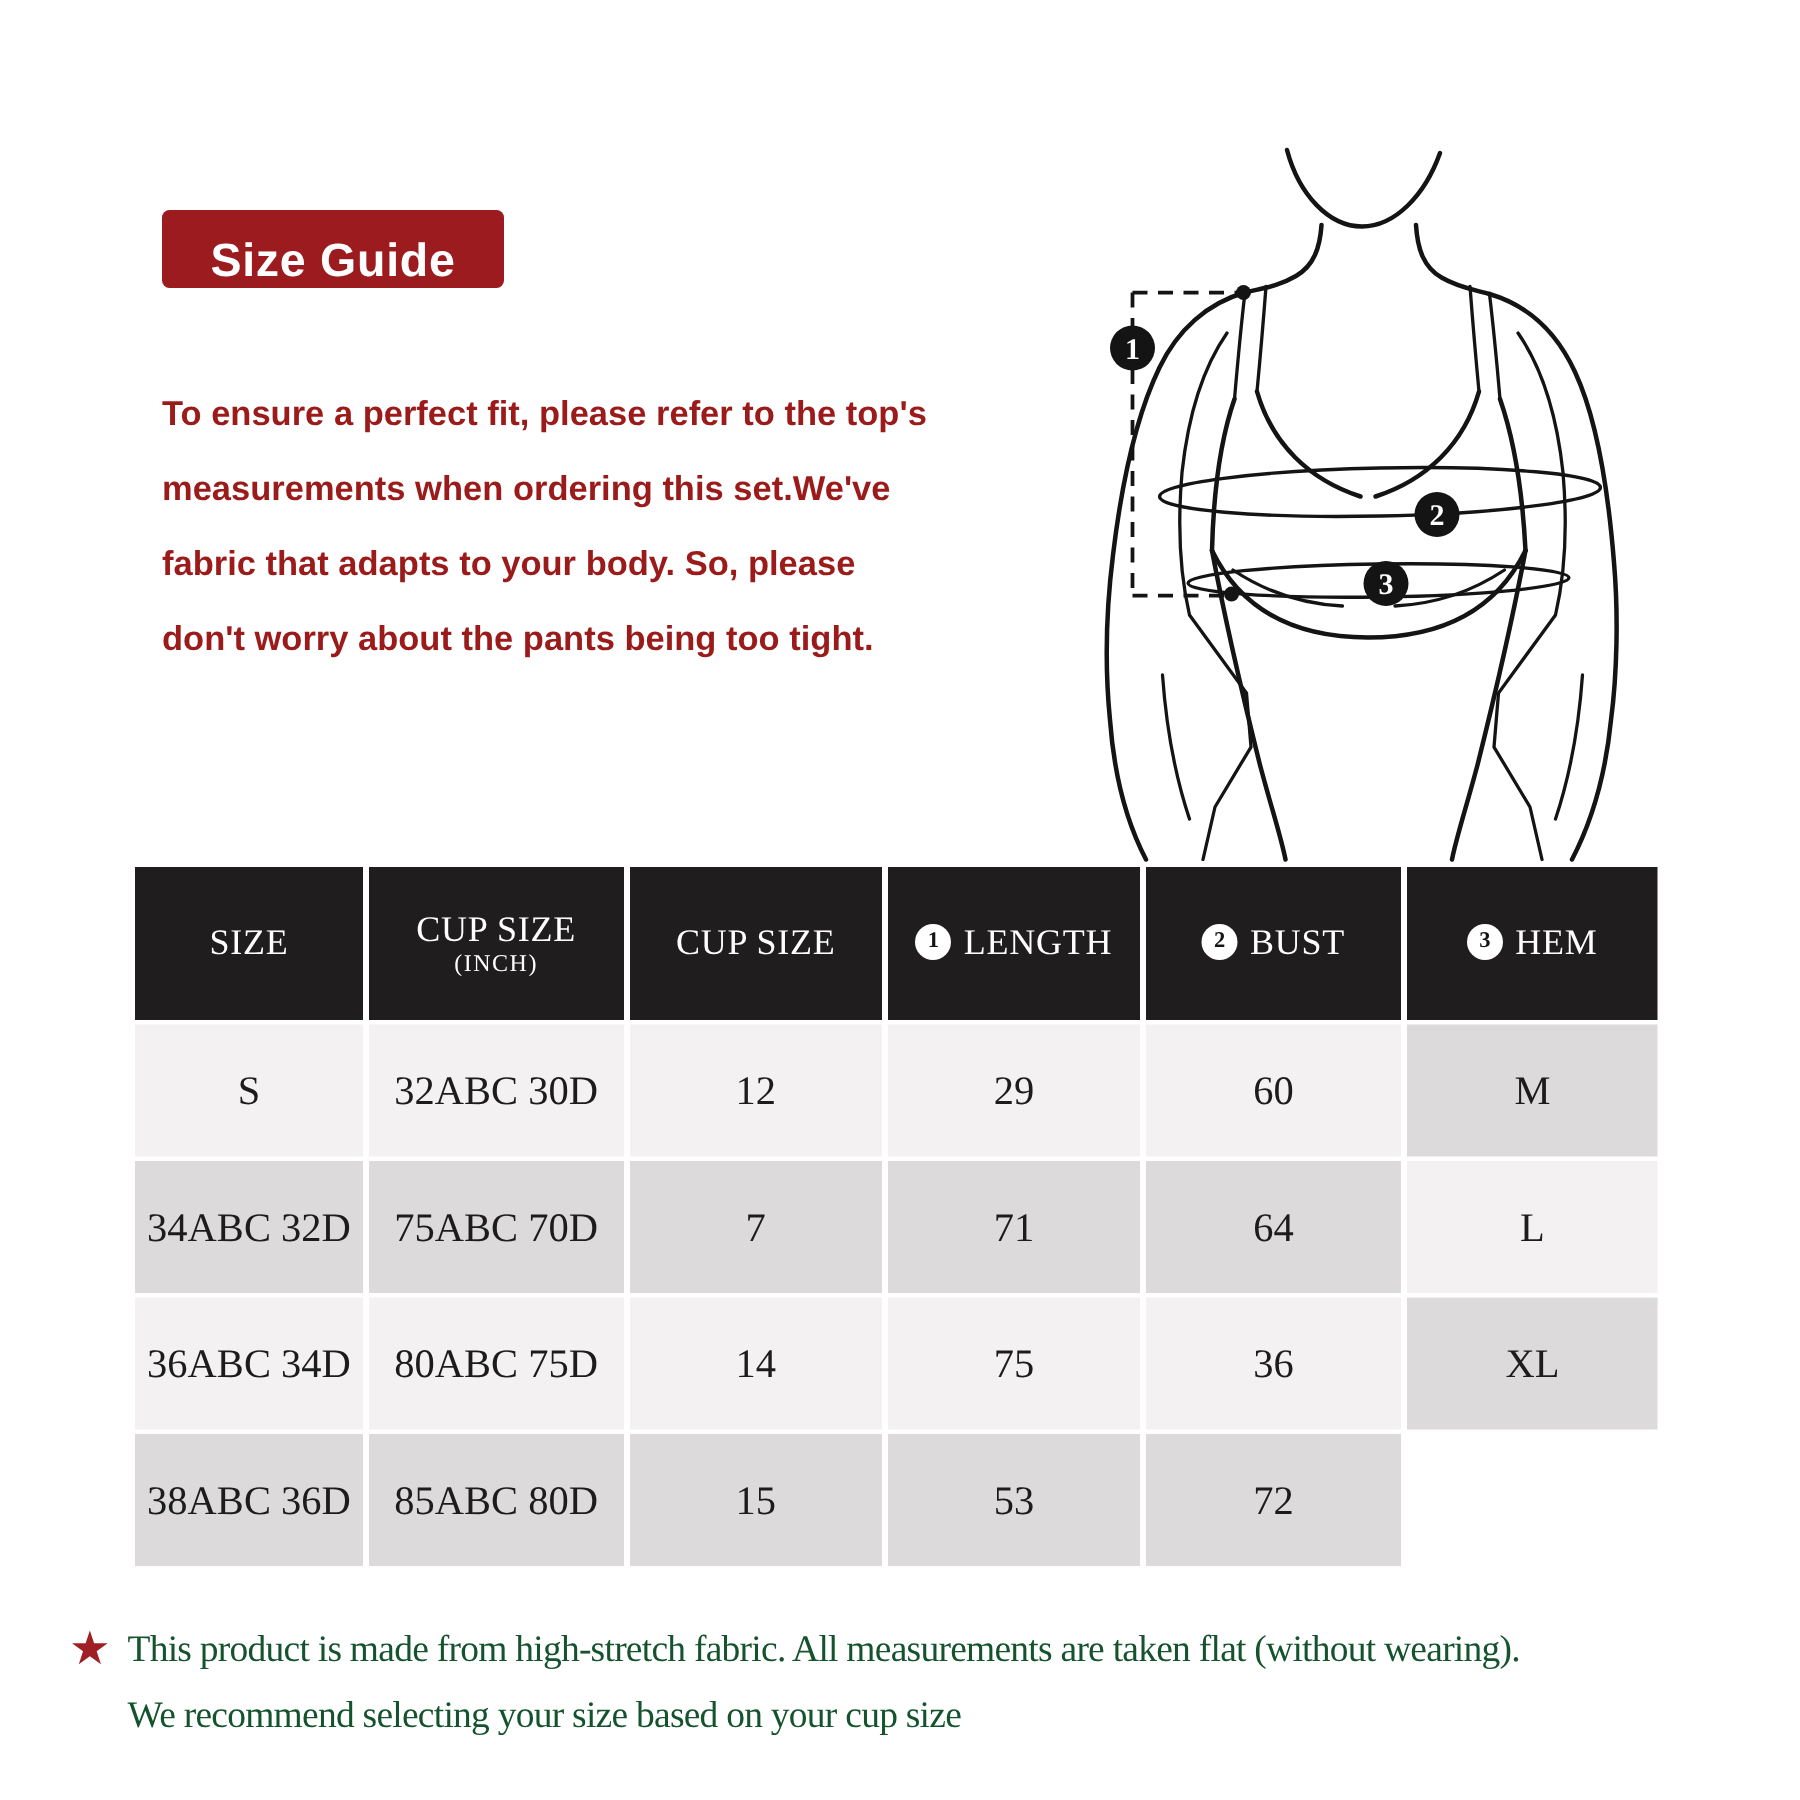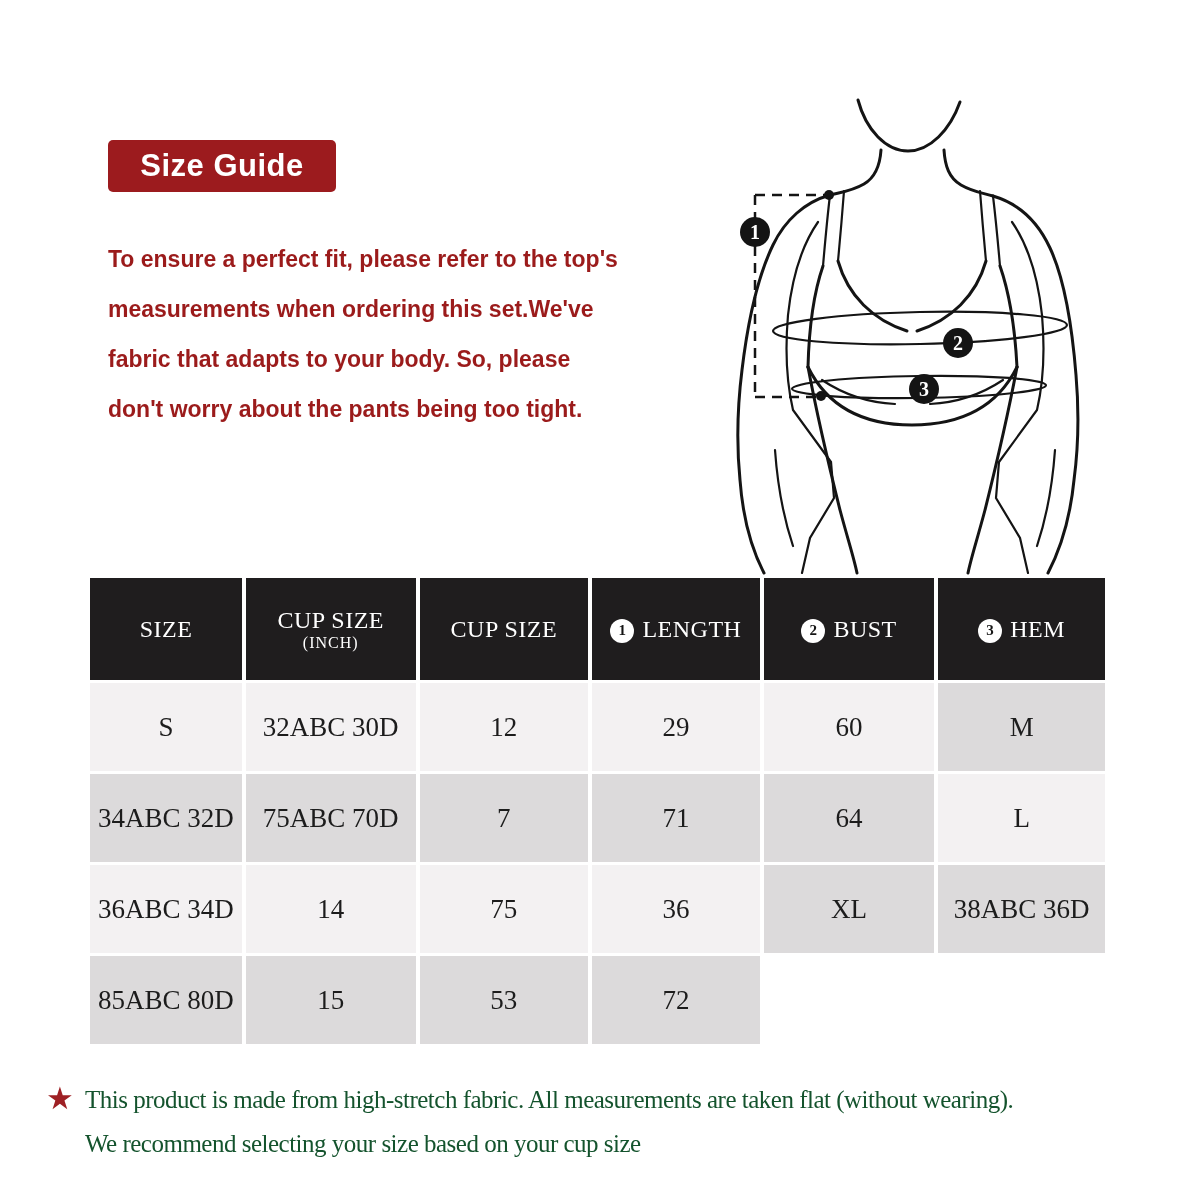--- a/index.html
+++ b/index.html
@@ -9,51 +9,51 @@
     background:#ffffff;
     overflow:hidden;
     font-family:"Liberation Serif", serif;
     color:#1c1c1c;
   }
   
   .badge{
     position:absolute;left:108px;top:140px;
     width:228px;height:52px;
     background:#9c1b1e;border-radius:5px;
-    display:flex;align-items:center;justify-content:center;
+    display:flex;align-items:flex-end;justify-content:center;
   }
   .badge span{
     font-family:"Liberation Sans", sans-serif;
     font-weight:bold;font-size:31px;color:#ffffff;
     letter-spacing:0.5px;
   }
   
   .intro{
-    position:absolute;left:108px;top:234px;width:600px;
+    position:absolute;left:108px;top:250px;width:600px;
     font-family:"Liberation Sans", sans-serif;
     font-weight:bold;font-size:23px;color:#9b1b1b;
   }
   .intro .line{height:50px;line-height:50px;white-space:nowrap;}
   
   .figure-wrap{position:absolute;left:690px;top:80px;width:450px;height:495px;}
   
   .size-table{
     position:absolute;left:90px;top:578px;width:1015px;
     display:grid;
     grid-template-columns:155fr 173fr 172fr 171fr 174fr 170fr;
     grid-auto-rows:auto;
     column-gap:4px;row-gap:3px;
     background:#ffffff;
   }
   .th{
     background:#1f1d1e;color:#ffffff;height:102px;
     display:flex;flex-direction:column;align-items:center;justify-content:center;
     font-size:24px;letter-spacing:0.5px;
   }
-  .th .hrow{display:flex;align-items:flex-end;gap:8px;}
+  .th .hrow{display:flex;align-items:flex-start;gap:8px;}
   .th .sub{font-size:16px;letter-spacing:1px;margin-top:0;}
   .circled{
     width:24px;height:24px;border-radius:50%;
     background:#ffffff;color:#141414;
     display:inline-flex;align-items:center;justify-content:center;
     font-size:15px;font-weight:bold;flex:0 0 auto;
   }
   .td{
     height:88px;display:flex;align-items:center;justify-content:center;
     font-size:27px;color:#1c1c1c;white-space:nowrap;
@@ -194,20 +194,21 @@
 
     <div class="td row-gray">M</div>
     <div class="td row-gray">34ABC 32D</div>
     <div class="td row-gray">75ABC 70D</div>
     <div class="td row-gray">7</div>
     <div class="td row-gray">71</div>
     <div class="td row-gray">64</div>
 
     <div class="td row-light">L</div>
     <div class="td row-light">36ABC 34D</div>
+    <div class="td row-light">80ABC 75D</div>
     <div class="td row-light">14</div>
     <div class="td row-light">75</div>
     <div class="td row-light">36</div>
 
     <div class="td row-gray">XL</div>
     <div class="td row-gray">38ABC 36D</div>
     <div class="td row-gray">85ABC 80D</div>
     <div class="td row-gray">15</div>
     <div class="td row-gray">53</div>
     <div class="td row-gray">72</div>

